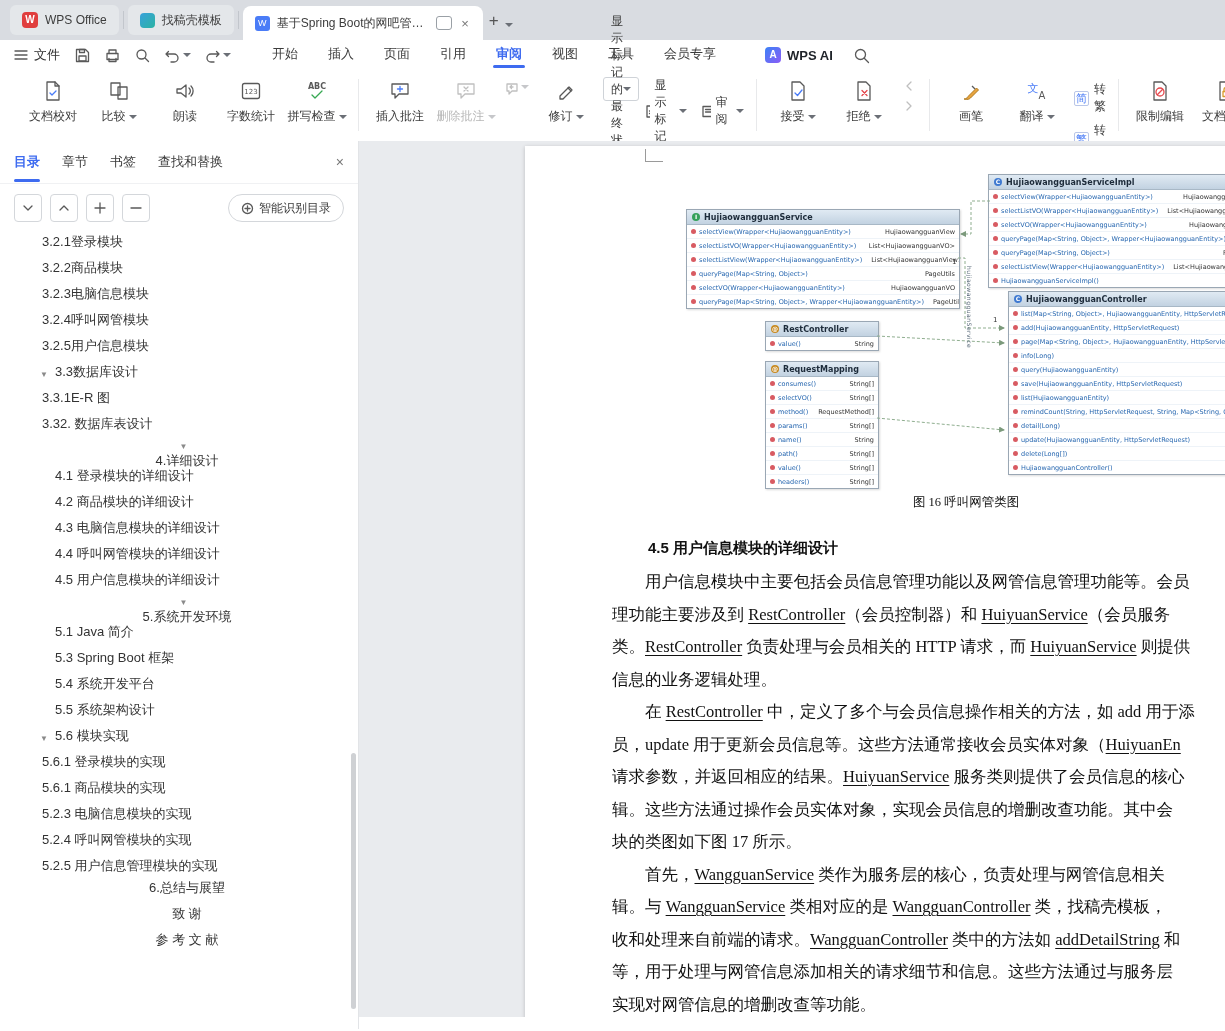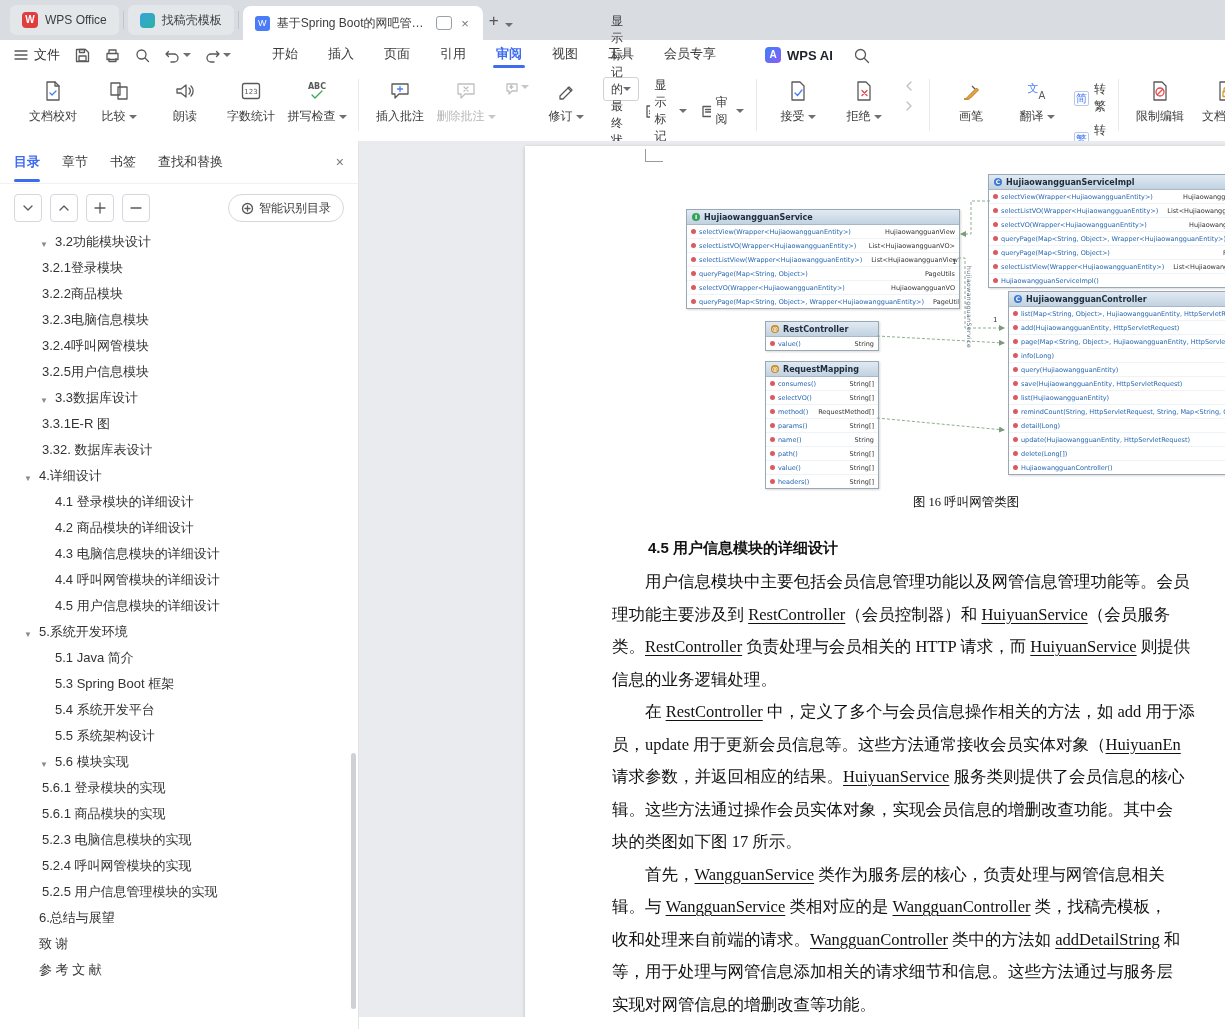--- a/index.html
+++ b/index.html
@@ -73,21 +73,21 @@
   .stab.active::after{content:"";position:absolute;left:0;right:0;bottom:0;height:3px;
                       border-radius:2px;background:#3e6bf0;}
   .sclose{margin-left:auto;color:#777;font-size:14px;}
   .stools{display:flex;align-items:center;gap:8px;padding:10px 14px;}
   .tbtn{width:26px;height:26px;border:1px solid #d4d7db;border-radius:4px;display:flex;
         align-items:center;justify-content:center;color:#5f6368;background:#fff;}
   .smartbtn{margin-left:auto;display:flex;align-items:center;gap:5px;border:1px solid #d4d7db;
             border-radius:14px;height:26px;padding:0 12px;font-size:12px;color:#3c3c3c;}
   .toclist{position:absolute;top:88px;left:0;right:8px;bottom:0;overflow:hidden;}
   .toc-row{display:flex;align-items:center;height:26px;font-size:13px;color:#333;white-space:nowrap;}
-  .toc-row.lv0{padding-left:24px;} .toc-row.lv1{padding-left:40px;} .toc-row.lv2{padding-left:27px;text-align:right;}
+  .toc-row.lv0{padding-left:24px;flex-direction:column;} .toc-row.lv1{padding-left:40px;} .toc-row.lv2{padding-left:27px;text-align:right;}
   .tri{width:15px;flex:none;color:#8a8a8a;}
   .tri.exp::before{content:"▼";font-size:8px;}
   .sb-scroll{position:absolute;right:2px;top:612px;width:5px;height:256px;border-radius:3px;background:#cfd1d4;}
 
   
   .workspace{position:absolute;top:141px;left:359px;right:0;bottom:14px;background:#e9ebee;overflow:hidden;}
   .page{position:absolute;left:166px;top:5px;width:1060px;height:1010px;background:#fff;
         box-shadow:0 1px 4px rgba(0,0,0,.2);overflow:hidden;}
   .crop{position:absolute;left:120px;top:3px;width:17px;height:12px;
         border-left:1px solid #9a9a9a;border-bottom:1px solid #9a9a9a;}
@@ -461,24 +461,20 @@
         </span>
       <span class="smartbtn">
         <svg class="ic" width="13" height="13">
           <circle cx="6.5" cy="6.5" r="5"></circle>
             <path d="M6.5 4v5M4 6.5h5"></path>
           </svg>
         <span>智能识别目录</span>
       </span>
     </div>
     <div class="toclist">
-        <div class="toc-row lv1">
-          <span class="tri exp"></span>
-          <span>3.2功能模块设计</span>
-        </div>
         <div class="toc-row lv2">
           <span class="tri"></span>
           <span>3.2.1登录模块</span>
         </div>
         <div class="toc-row lv2">
           <span class="tri"></span>
           <span>3.2.2商品模块</span>
         </div>
         <div class="toc-row lv2">
           <span class="tri"></span>

